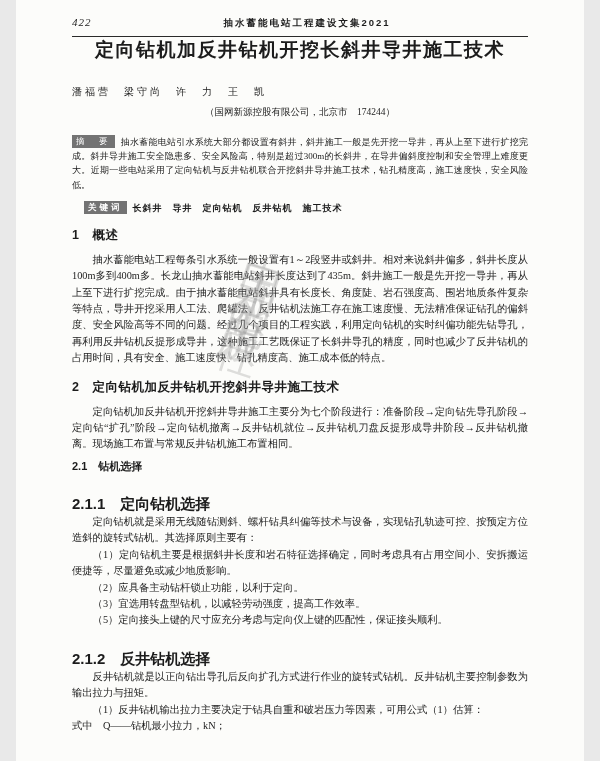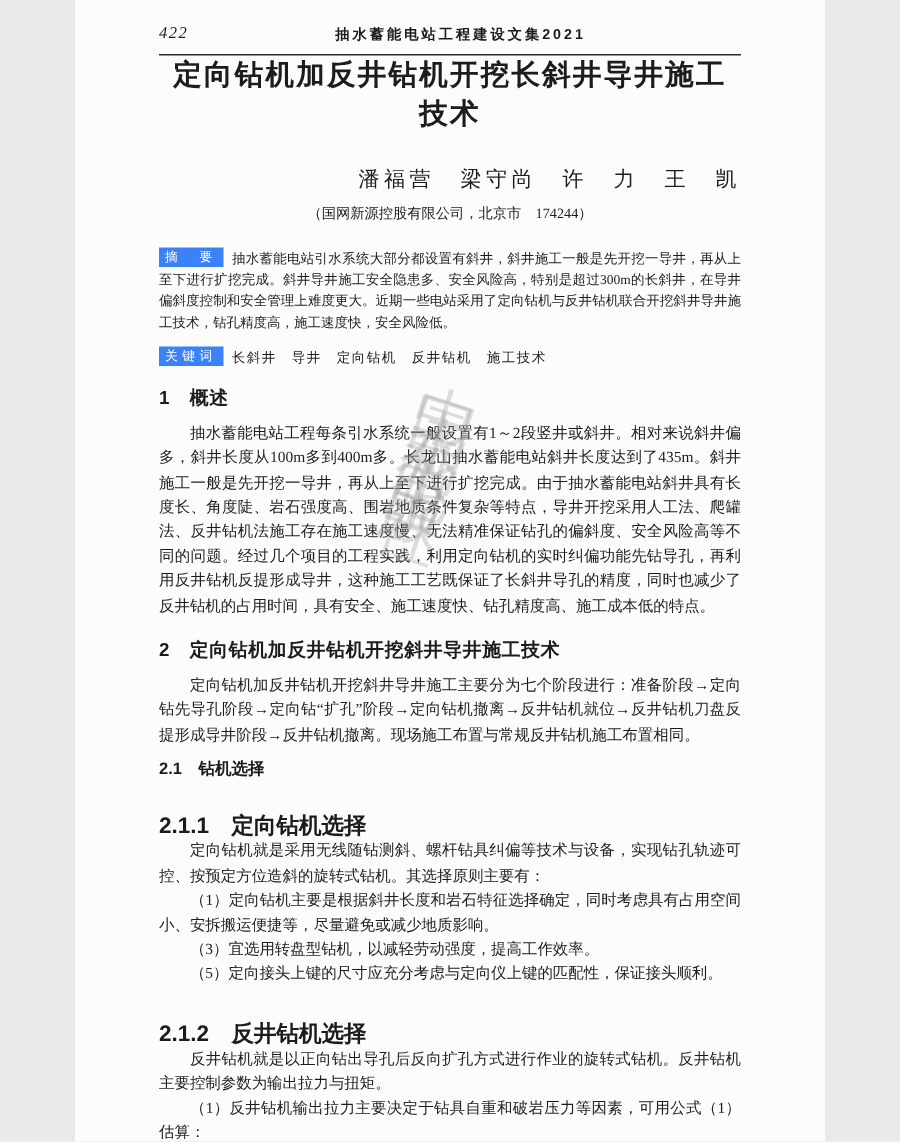--- a/index.html
+++ b/index.html
@@ -1,38 +1,38 @@
 <!DOCTYPE html>
 <html><head>
 <meta charset="utf-8">
 <style>
   * { margin:0; padding:0; box-sizing:border-box; }
   html,body { background:#e9e9e9; }
   .page {
-    position:relative; width:500px; height:761px; margin:0 auto;
+    position:relative; width:568px; height:761px; margin:0 auto;
     background:#fcfcfa; overflow:hidden; color:#1c1c1c;
     font-family:"Liberation Serif", serif;
   }
   .content { position:relative; z-index:1; padding:16px 56px 0 56px; }
 
   .header-row { position:relative; height:15px; }
   .page-num { position:absolute; left:0; top:0; font-style:italic; font-size:11px; letter-spacing:1px; }
   .book-header { position:absolute; left:14px; right:0; top:1px; text-align:center;
     font-family:"Liberation Sans", sans-serif; font-weight:bold; font-size:9.5px; letter-spacing:2px; }
   .header-rule { border-bottom:1.2px solid #2a2a2a; margin-top:5px; }
 
   .paper-title { text-align:center; font-size:19px; font-weight:bold;
     letter-spacing:1.5px; font-family:"Liberation Sans", sans-serif; }
-  .authors { margin-top:22px; text-align:right; font-size:14px; letter-spacing:3px; font-family:"Liberation Sans", sans-serif; }
+  .authors { margin-top:22px; text-align:left; font-size:10px; letter-spacing:3px; font-family:"Liberation Sans", sans-serif; }
   .affiliation { margin-top:7px; text-align:center; font-size:9.5px; }
 
   .abstract { margin-top:16px; font-size:9px; line-height:14.2px; text-align:justify; }
-  .tag { display:inline-block; background:#3b82f6; color:#fff; font-size:8.5px; line-height:11px;
+  .tag { display:inline-block; background:#737373; color:#fff; font-size:8.5px; line-height:11px;
     padding:1px 4px; margin-right:6px; letter-spacing:3px; font-family:"Liberation Sans", sans-serif; vertical-align:1px; }
-  .keywords { margin-top:9px; font-size:9px; font-weight:normal; font-family:"Liberation Sans", sans-serif; letter-spacing:1px; }
+  .keywords { margin-top:9px; font-size:9px; font-weight:bold; font-family:"Liberation Sans", sans-serif; letter-spacing:1px;margin-left:12px; }
 
   .h1 { margin:12px 0 8px 0; font-size:12.5px; font-weight:bold; font-family:"Liberation Sans", sans-serif; letter-spacing:0.5px; }
   .h2 { margin-top:6px; font-size:11px; font-weight:bold; font-family:"Liberation Sans", sans-serif; }
   .h3 { margin-top:21px; font-size:15px; font-weight:bold; font-family:"Liberation Sans", sans-serif; }
   .body p.para { font-size:10.3px; line-height:16.4px; text-align:justify; text-indent:2em; }
   .body p.noindent { text-indent:0; }
 
   .formula-row { position:relative; margin:5px 0 3px 0; font-size:10.5px; line-height:16.4px; }
   .formula { display:block; text-align:center; font-style:italic; letter-spacing:0.5px; }
   .formula-num { position:absolute; right:0; top:0; font-style:normal; }
@@ -70,20 +70,21 @@
       <div class="h1">1　概述</div>
       <p class="para">抽水蓄能电站工程每条引水系统一般设置有1～2段竖井或斜井。相对来说斜井偏多，斜井长度从100m多到400m多。长龙山抽水蓄能电站斜井长度达到了435m。斜井施工一般是先开挖一导井，再从上至下进行扩挖完成。由于抽水蓄能电站斜井具有长度长、角度陡、岩石强度高、围岩地质条件复杂等特点，导井开挖采用人工法、爬罐法、反井钻机法施工存在施工速度慢、无法精准保证钻孔的偏斜度、安全风险高等不同的问题。经过几个项目的工程实践，利用定向钻机的实时纠偏功能先钻导孔，再利用反井钻机反提形成导井，这种施工工艺既保证了长斜井导孔的精度，同时也减少了反井钻机的占用时间，具有安全、施工速度快、钻孔精度高、施工成本低的特点。</p>
 
       <div class="h1">2　定向钻机加反井钻机开挖斜井导井施工技术</div>
       <p class="para">定向钻机加反井钻机开挖斜井导井施工主要分为七个阶段进行：准备阶段→定向钻先导孔阶段→定向钻“扩孔”阶段→定向钻机撤离→反井钻机就位→反井钻机刀盘反提形成导井阶段→反井钻机撤离。现场施工布置与常规反井钻机施工布置相同。</p>
 
       <div class="h2">2.1　钻机选择</div>
       <div class="h3">2.1.1　定向钻机选择</div>
       <p class="para">定向钻机就是采用无线随钻测斜、螺杆钻具纠偏等技术与设备，实现钻孔轨迹可控、按预定方位造斜的旋转式钻机。其选择原则主要有：</p>
       <p class="para">（1）定向钻机主要是根据斜井长度和岩石特征选择确定，同时考虑具有占用空间小、安拆搬运便捷等，尽量避免或减少地质影响。</p>
+      <p class="para">（2）应具备主动钻杆锁止功能，以利于定向。</p>
       <p class="para">（3）宜选用转盘型钻机，以减轻劳动强度，提高工作效率。</p>
       <p class="para">（5）定向接头上键的尺寸应充分考虑与定向仪上键的匹配性，保证接头顺利。</p>
 
       <div class="h3">2.1.2　反井钻机选择</div>
       <p class="para">反井钻机就是以正向钻出导孔后反向扩孔方式进行作业的旋转式钻机。反井钻机主要控制参数为输出拉力与扭矩。</p>
       <p class="para">（1）反井钻机输出拉力主要决定于钻具自重和破岩压力等因素，可用公式（1）估算：</p>
 
 
       <p class="para noindent">式中　Q——钻机最小拉力，kN；</p>
     </div>

